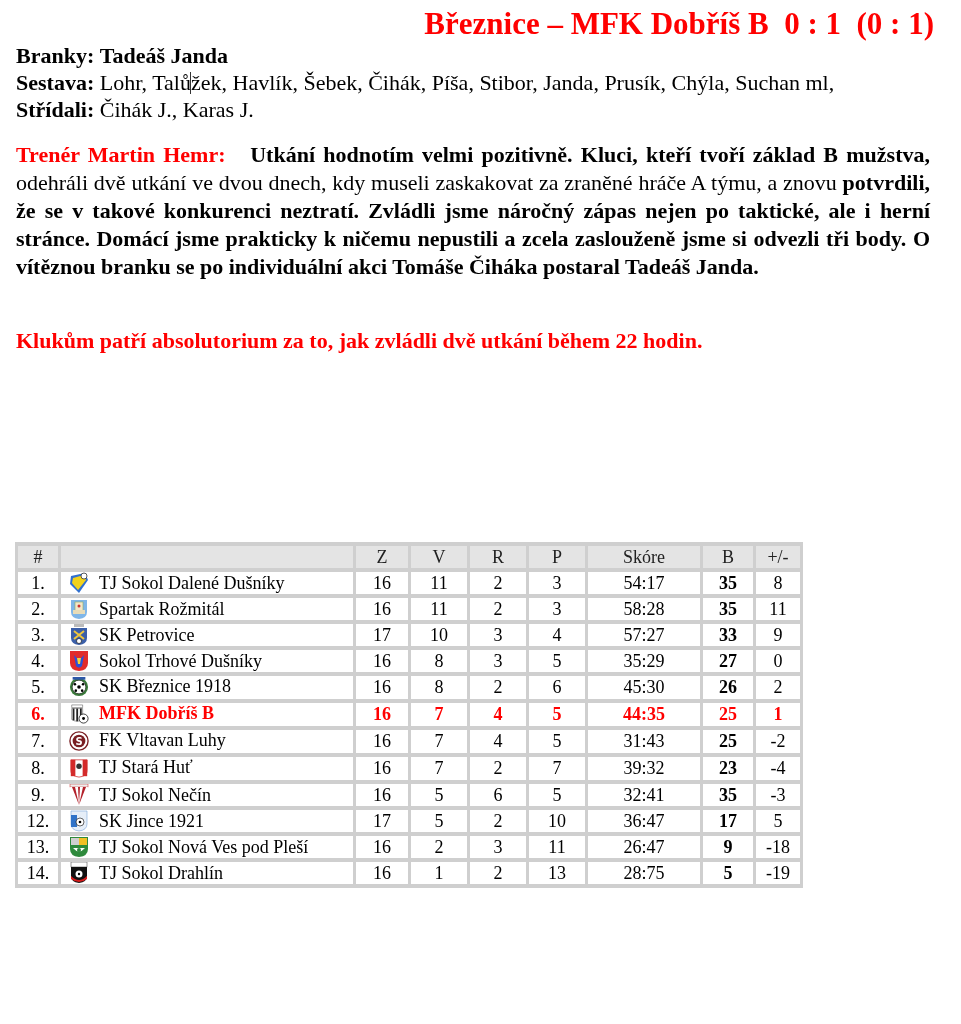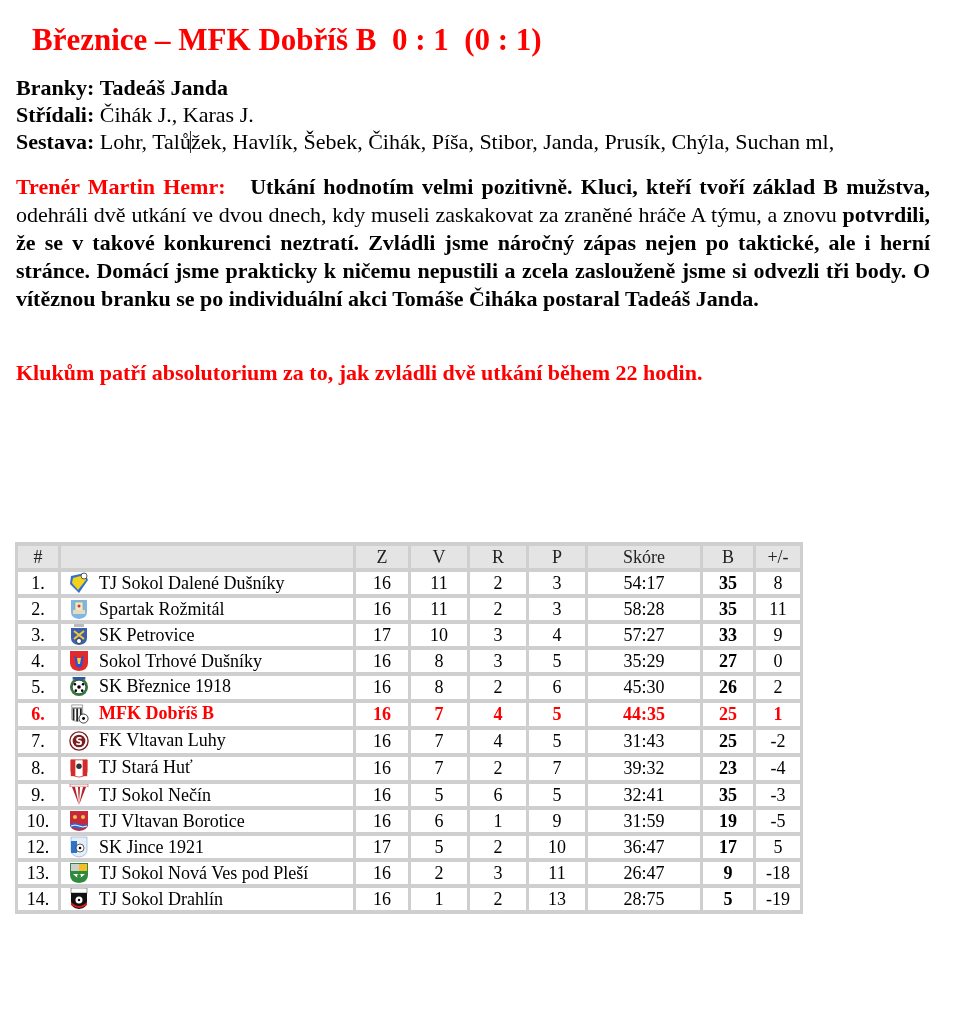--- a/index.html
+++ b/index.html
@@ -4,21 +4,21 @@
 <style>
   html, body { margin: 0; padding: 0; background: #ffffff; }
   body {
     width: 961px; height: 1024px; position: relative; overflow: hidden;
     font-family: "Liberation Serif", "DejaVu Serif", serif;
     color: #000;
   }
   .doc { position: absolute; left: 16px; top: 6px; width: 918px; }
   .title {
     color: #ff0000; font-weight: bold; font-size: 31px; line-height: 36px;
-    margin: 16px; white-space: pre;
+    margin: 0; white-space: pre; text-align: right;
   }
   .line { font-size: 22px; line-height: 27px; }
   .b { font-weight: bold; }
   .red { color: #ff0000; }
   .caret { display: inline-block; width: 1px; height: 22px; background: #333; vertical-align: -4px; margin: 0 -0.5px; }
   .coach {
     margin-top: 18px; font-size: 22px; line-height: 28px; text-align: justify;
     width: 914px;
   }
   .closing {
@@ -55,22 +55,22 @@
 </style>
 </head>
 <body>
 
 <div class="doc">
   <h1 class="title">Březnice – MFK Dobříš B  0 : 1  (0 : 1)</h1>
   <div class="line">
     <span class="b">Branky:</span>
     <span class="b">Tadeáš Janda</span>
   </div>
+  <div class="line"><span class="b">Sestava:</span><span> Lohr, Talů</span><span class="caret"></span><span>žek, Havlík, Šebek, Čihák, Píša, Stibor, Janda, Prusík, Chýla, Suchan ml,</span></div>
   <div class="line"><span class="b">Střídali:</span><span> Čihák J., Karas J.</span></div>
-  <div class="line"><span class="b">Sestava:</span><span> Lohr, Talů</span><span class="caret"></span><span>žek, Havlík, Šebek, Čihák, Píša, Stibor, Janda, Prusík, Chýla, Suchan ml,</span></div>
 
   <p class="coach"><span class="b red">Trenér Martin Hemr:</span>&nbsp;&nbsp; <span class="b">Utkání hodnotím velmi pozitivně. Kluci, kteří tvoří základ B mužstva,</span><span> odehráli dvě utkání ve dvou dnech, kdy museli zaskakovat za zraněné hráče A týmu, a znovu </span><span class="b">potvrdili, že se v takové konkurenci neztratí. Zvládli jsme náročný zápas nejen po taktické, ale i herní stránce. Domácí jsme prakticky k ničemu nepustili a zcela zaslouženě jsme si odvezli tři body. O vítěznou branku se po individuální akci Tomáše Čiháka postaral Tadeáš Janda.</span></p>
 
   <p class="closing">Klukům patří absolutorium za to, jak zvládli dvě utkání během 22 hodin.</p>
 </div>
 
 <table class="standings">
   <thead>
     <tr>
       <th class="c-rank">#</th>
@@ -228,37 +228,20 @@
             </svg></span><span>TJ Sokol Nečín</span></td>
         <td>16</td>
         <td>5</td>
         <td>6</td>
         <td>5</td>
         <td>32:41</td>
         <td class="pts">35</td>
         <td>-3</td>
       </tr>
       <tr>
-        <td>10.</td>
-        <td class="team"><span class="logo"><svg viewBox="0 0 20 22">
-              <path d="M1 1 H19 V14 Q19 20 10 21 Q1 20 1 14 Z" fill="#c8283c"></path>
-              <circle cx="6" cy="7" r="2" fill="#f4c542"></circle>
-              <circle cx="14" cy="7" r="2" fill="#f4c542"></circle>
-              <path d="M1 14 Q5 12 10 14 T19 14 V16 Q10 22 1 16 Z" fill="#2f66c8"></path>
-              <path d="M2 16 Q6 14 10 16 T18 16" stroke="#fff" stroke-width="1" fill="none"></path>
-            </svg></span><span>TJ Vltavan Borotice</span></td>
-        <td>16</td>
-        <td>6</td>
-        <td>1</td>
-        <td>9</td>
-        <td>31:59</td>
-        <td class="pts">19</td>
-        <td>-5</td>
-      </tr>
-      <tr>
         <td>12.</td>
         <td class="team"><span class="logo"><svg viewBox="0 0 20 22">
               <path d="M2 1 H18 V14 Q18 20 10 21 Q2 20 2 14 Z" fill="#e6eef8" stroke="#7aa4d8" stroke-width="0.6"></path>
               <rect x="2" y="5" width="6" height="12" fill="#2f72c8"></rect>
               <circle cx="11" cy="12" r="4" fill="#fff" stroke="#000" stroke-width="0.6"></circle>
               <circle cx="11" cy="12" r="1.3" fill="#000"></circle>
             </svg></span><span>SK Jince 1921</span></td>
         <td>17</td>
         <td>5</td>
         <td>2</td>

